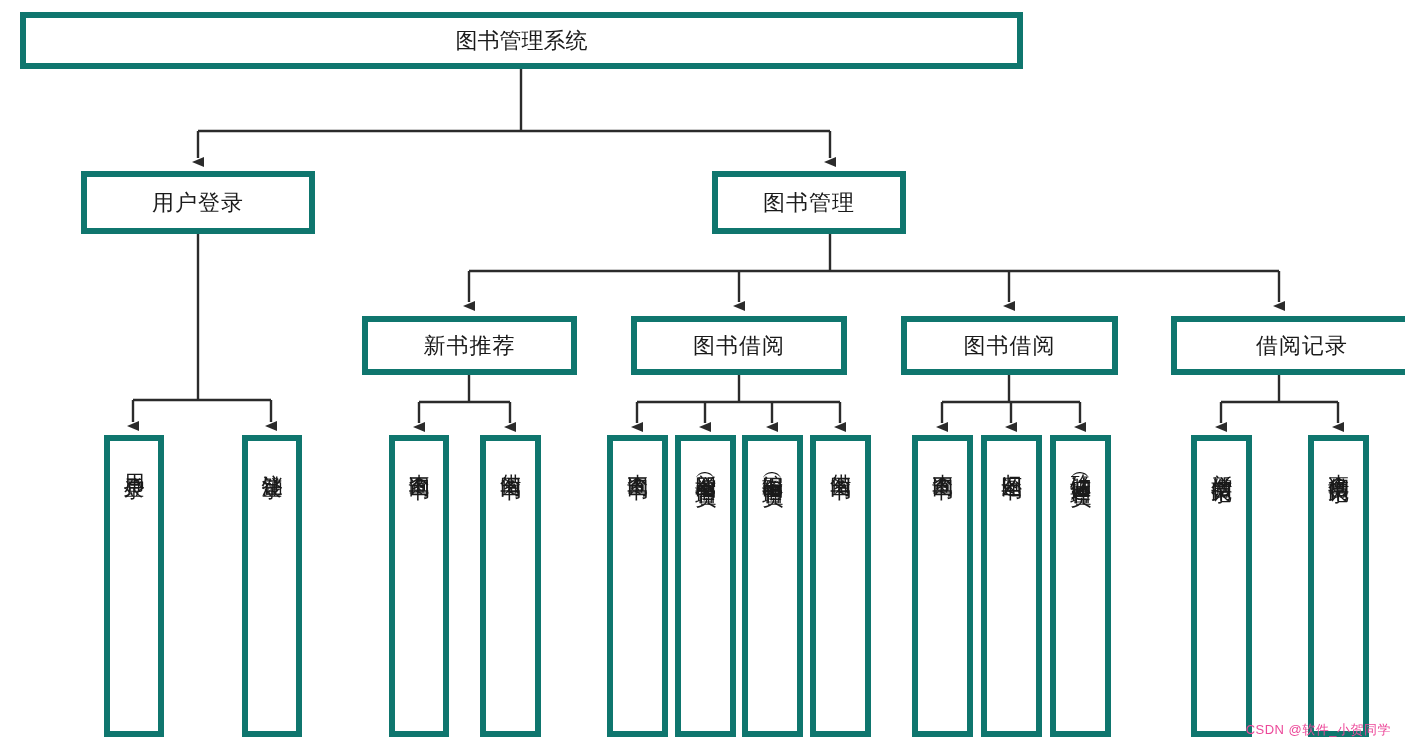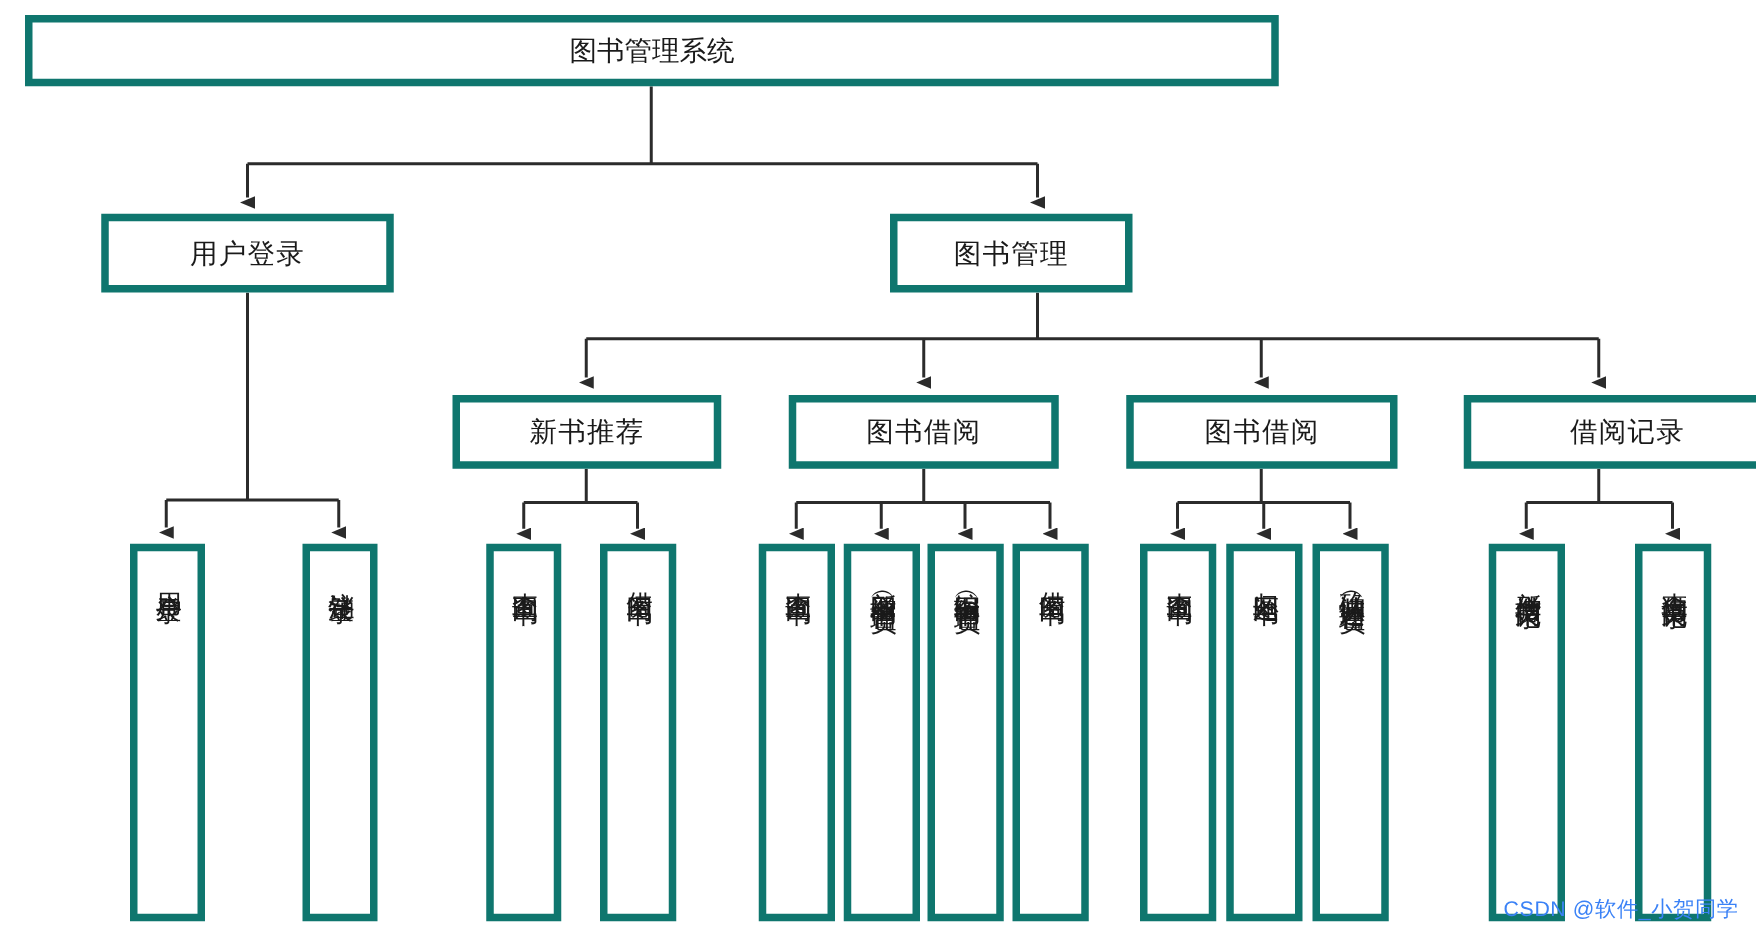--- a/index.html
+++ b/index.html
@@ -52,22 +52,22 @@
     writing-mode: vertical-rl;
     text-orientation: upright;
     line-height: 1.06;
     letter-spacing: 2px;
     white-space: nowrap;
   }
   .watermark {
     position: absolute;
     right: 14px;
     bottom: 8px;
-    font-size: 17px;
-    color: #3b82f6;
+    font-size: 13px;
+    color: #ec4899;
     letter-spacing: 0.5px;
     white-space: nowrap;
   }
 </style>
 </head>
 <body>
 
 <div id="canvas">
 
   <svg class="edges" viewBox="0 0 1405 747">

